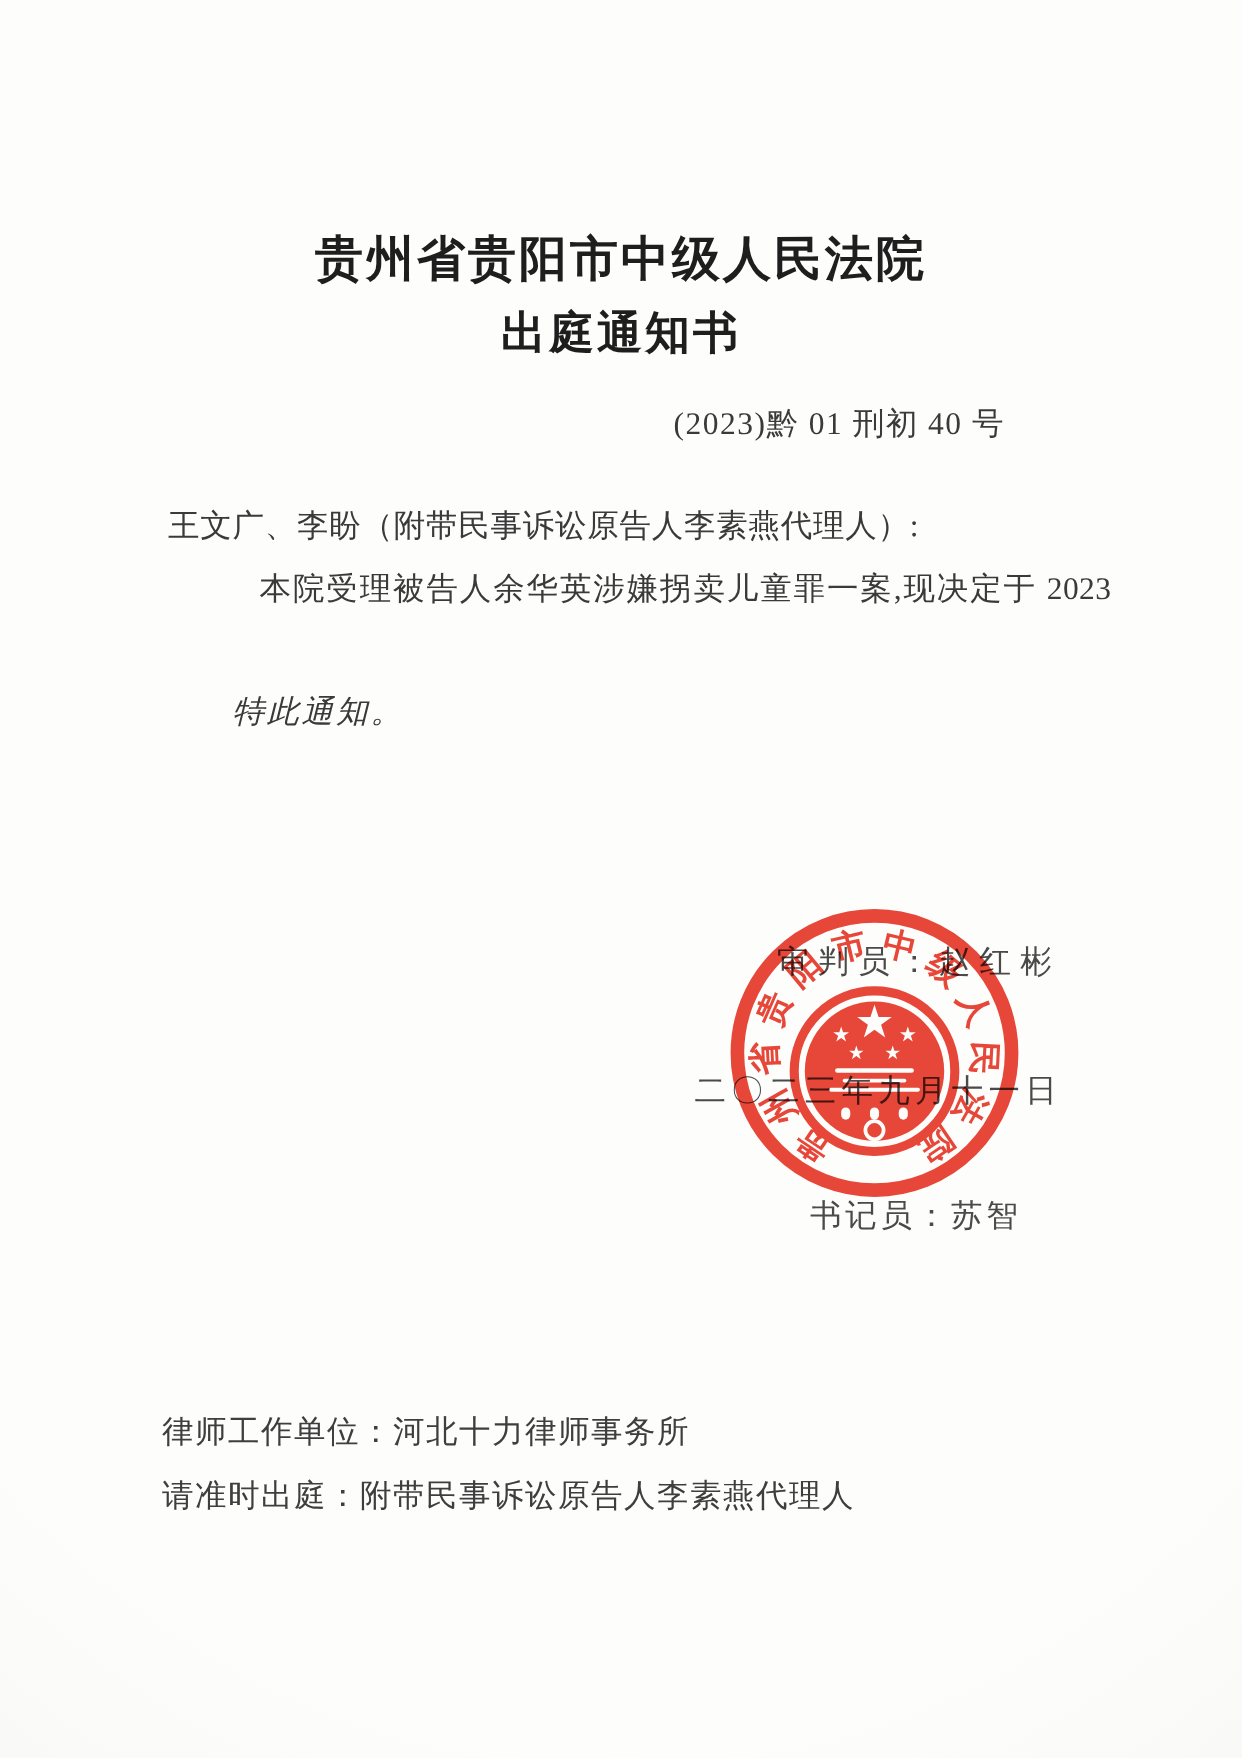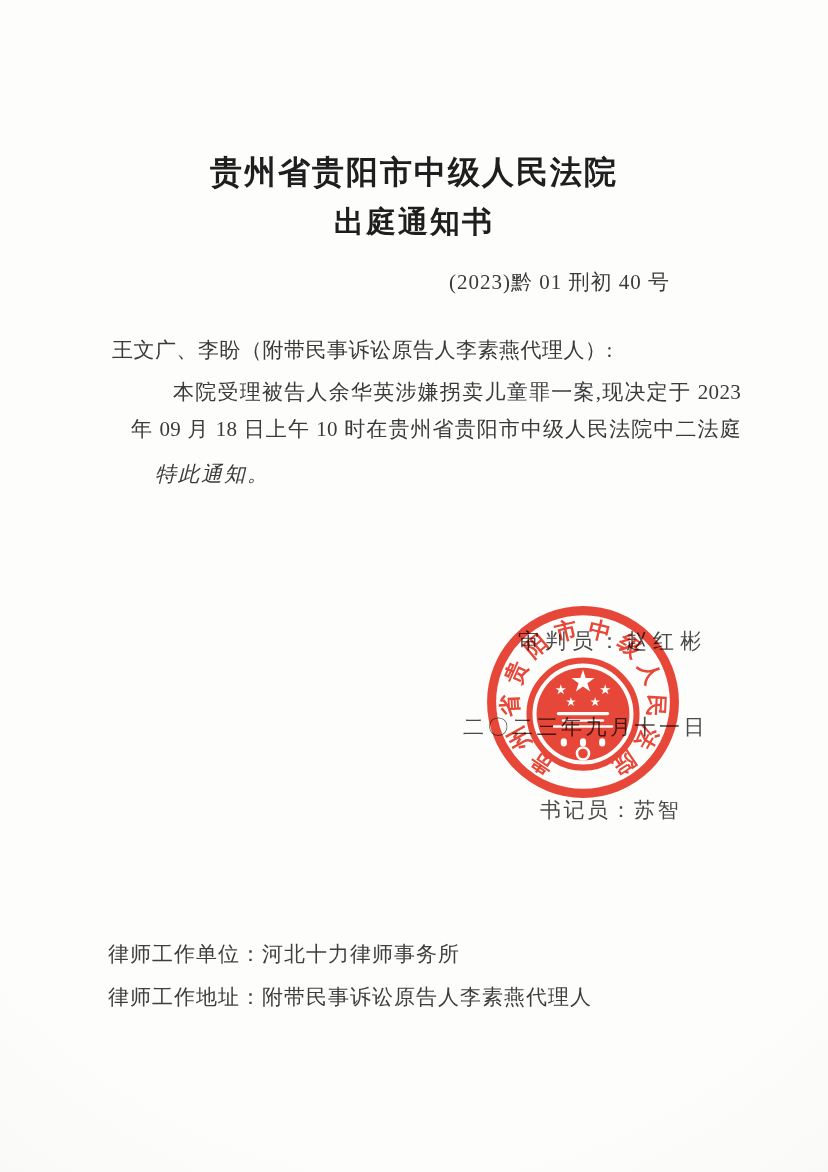--- a/index.html
+++ b/index.html
@@ -83,21 +83,20 @@
   <div class="abs title title-main">贵州省贵阳市中级人民法院</div>
 
   <div class="abs title title-sub">出庭通知书</div>
 
   <div class="abs case-number">(2023)黔 01 刑初 40 号</div>
 
   <div class="abs addressee">王文广、李盼（附带民事诉讼原告人李素燕代理人）:</div>
 
   <div class="abs body-block">
     <div class="body-line indent fill">本院受理被告人余华英涉嫌拐卖儿童罪一案,现决定于 2023</div>
-    <div class="body-line fill">年 09 月 18 日上午 10 时在贵州省贵阳市中级人民法院中二法庭</div>
   </div>
 
   <div class="abs closing">特此通知。</div>
 
   <div class="abs sig-line judge-line"><span>审判员：</span><span>赵红彬</span></div>
 
   <div class="abs sig-line date-line">二〇二三年九月十一日</div>
 
   <div class="abs sig-line clerk-line"><span>书记员：</span><span>苏智</span></div>
 
@@ -137,15 +136,15 @@
         <rect x="78" y="136" width="6" height="8" rx="3"></rect>
         <rect x="97" y="136" width="6" height="8" rx="3"></rect>
         <rect x="116" y="136" width="6" height="8" rx="3"></rect>
         <circle cx="100" cy="151" r="6" fill="none" stroke="#ffffff" stroke-width="2.5"></circle>
       </g>
     </g>
   </svg>
 
   <div class="abs footer-line footer-unit"><span>律师工作单位：</span><span>河北十力律师事务所</span></div>
 
-  <div class="abs footer-line footer-address"><span>律师工作地址：</span><span>附带民事诉讼原告人李素燕代理人</span></div>
+  <div class="abs footer-line footer-address"><span>请准时出庭：</span><span>附带民事诉讼原告人李素燕代理人</span></div>
 
 </div>
 
 </body></html>

